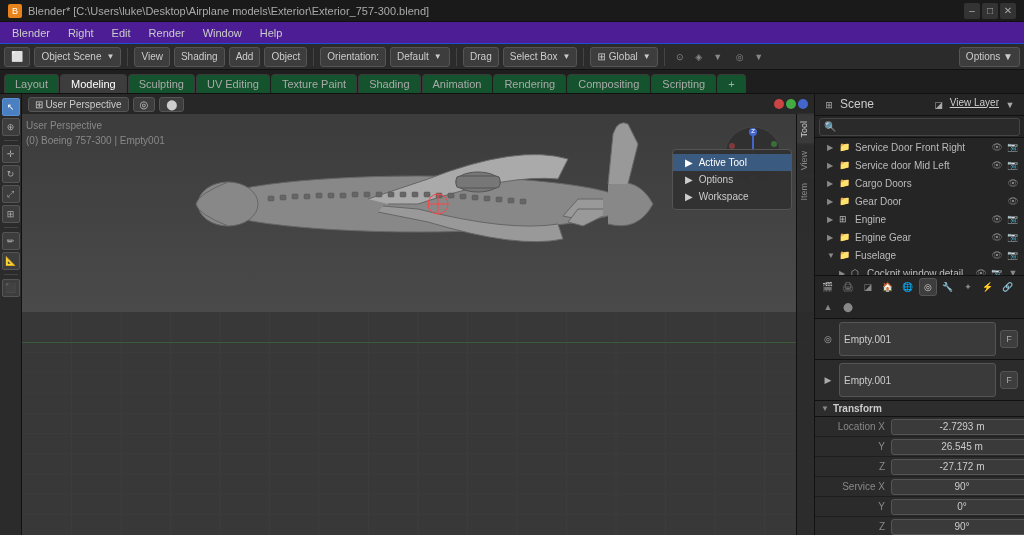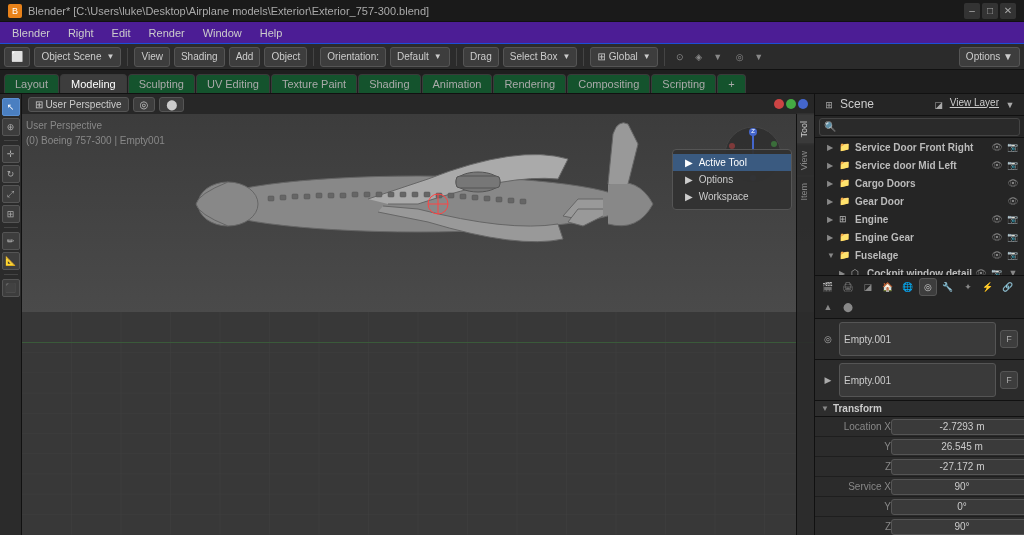--- a/index.html
+++ b/index.html
@@ -336,21 +336,20 @@
     .tree-item-icon {
       width: 14px;
       flex-shrink: 0;
       font-size: 9px;
       margin-right: 2px;
     }
     .tree-item-label {
       flex: 1;
       overflow: hidden;
       text-overflow: ellipsis;
-      font-weight: bold;
     }
     .tree-item-icons-right {
       display: flex;
       gap: 2px;
       align-items: center;
     }
     .tree-eye, .tree-render, .tree-sel {
       width: 14px;
       height: 14px;
       display: flex;
@@ -456,20 +455,21 @@
       align-items: center;
       height: 20px;
       padding: 0 6px;
       border-bottom: 1px solid #1e1e1e;
     }
     .prop-label {
       width: 70px;
       font-size: 10px;
       color: #888;
       text-align: right;
+      padding-right: 6px;
       flex-shrink: 0;
     }
     .prop-input {
       flex: 1;
       height: 16px;
       background: #3a3a3a;
       border: 1px solid #555;
       border-radius: 3px;
       color: #ccc;
       font-size: 10px;

